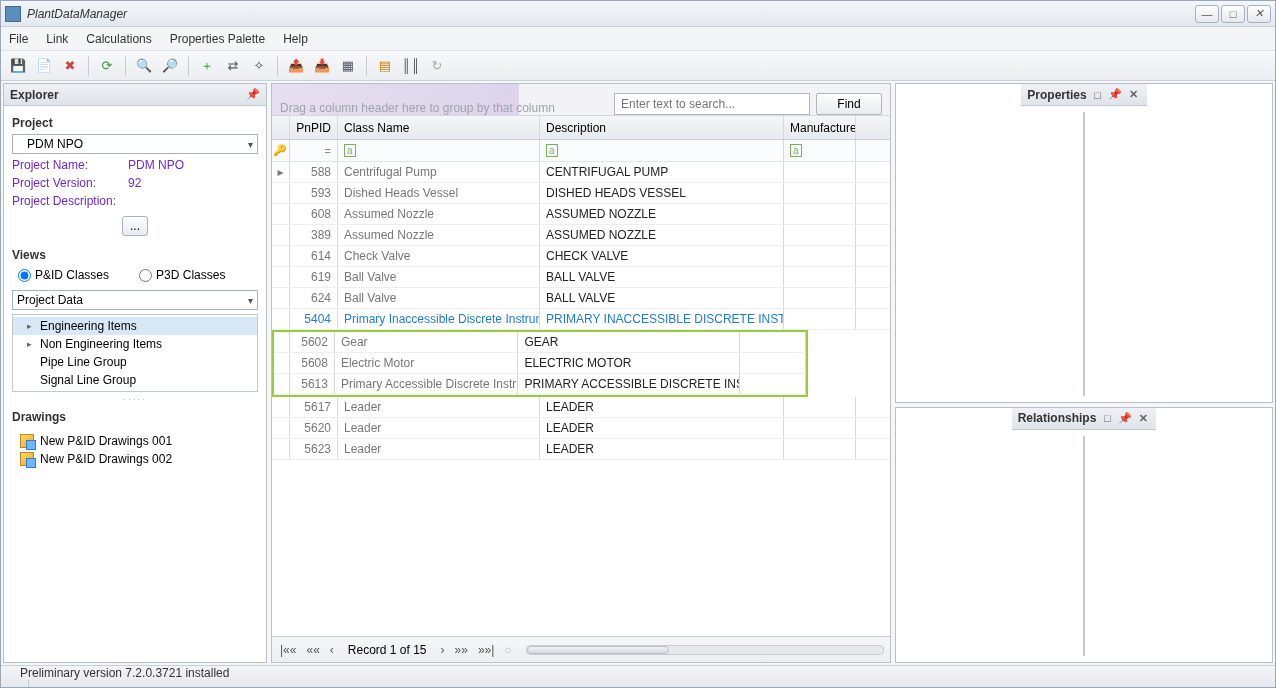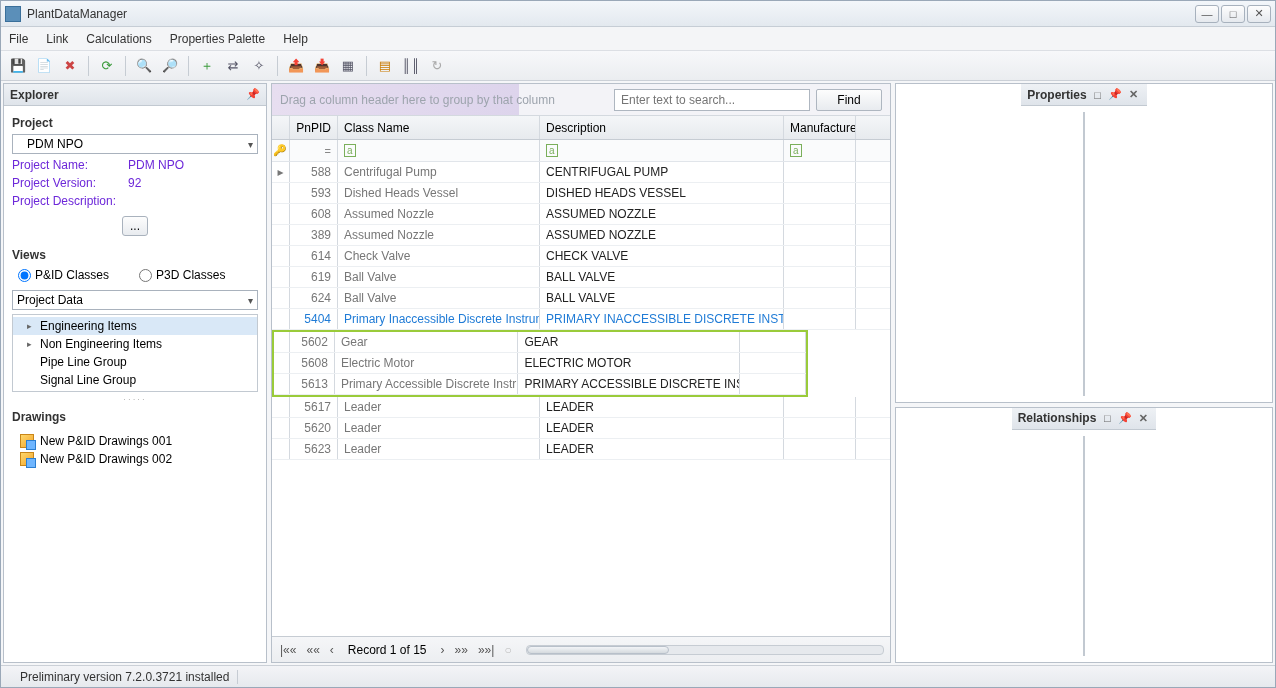--- a/index.html
+++ b/index.html
@@ -1,18 +1,18 @@
 <!DOCTYPE html>
 <html><head>
 <meta charset="utf-8">
 <style>
 * { box-sizing: border-box; margin: 0; padding: 0; font-family: "Segoe UI", Tahoma, sans-serif; font-size: 12px; }
 body { background: #fff; overflow: hidden; }
 .window { width: 1276px; height: 688px; border: 1px solid #9aa8b8; background: #f5f6f8; display: flex; flex-direction: column; }
-.titlebar { height: 26px; background: linear-gradient(#f3f6fa,#e3e9ef); display: flex; align-items: center; padding: 0 4px; border-bottom: 1px solid #c6cdd5; }
+.titlebar { height: 26px; background: linear-gradient(#f3f6fa,#e3e9ef); display: flex; align-items: center; padding: 0 4px; border-bottom: 1px solid #c6cdd5; font-style: italic; }
 .titlebar .app-icon { width: 16px; height: 16px; background: #5b8fb9; margin-right: 6px; border:1px solid #3a6f9a; }
 .titlebar .title { flex: 1; color: #333; font-size: 12px; }
 .winbtns { display: flex; gap: 2px; }
 .winbtn { width: 24px; height: 18px; border: 1px solid #a7b1bd; background: linear-gradient(#fdfdfd,#e5e9ee); border-radius: 3px; display: flex; align-items: center; justify-content: center; font-size: 11px; color:#555; cursor: pointer; font-family: Arial; }
 .menubar { height: 24px; background: #f4f5f7; border-bottom: 1px solid #dcdfe4; display: flex; align-items: center; padding: 0 8px; gap: 18px; }
 .menubar span { color: #333; cursor: pointer; }
 .toolbar { height: 30px; background: linear-gradient(#f7f8fa,#ebedf0); border-bottom: 1px solid #cbd0d7; display: flex; align-items: center; padding: 0 6px; gap: 4px; }
 .toolbar .tbtn { width: 22px; height: 22px; display:flex; align-items:center; justify-content:center; border-radius:3px; cursor:pointer; font-size:13px; color:#556; }
 .toolbar .sep { width:1px; height:20px; background:#c6ccd3; margin:0 3px; }
 .body { flex:1; display:flex; min-height:0; }
@@ -35,21 +35,21 @@
 .tree-item { display:flex; align-items:center; height:18px; padding:0 4px 0 14px; cursor:pointer; gap:4px; }
 .tree-item .exp { width:9px; color:#666; font-size:9px; }
 .tree-item.selected { background:#d9e8f7; }
 .splitter-h { height:6px; cursor:row-resize; display:flex; align-items:center; justify-content:center; color:#aaa; font-size:8px; letter-spacing:2px; }
 .drawings-body { padding:4px 8px; }
 .drawing-item { display:flex; align-items:center; gap:6px; height:18px; cursor:pointer; }
 .drawing-item .dicon { width:14px; height:14px; background:linear-gradient(135deg,#ffd76a,#f2a52e); border:1px solid #c98618; position:relative; }
 .drawing-item .dicon:after { content:""; position:absolute; right:-3px; bottom:-3px; width:8px; height:8px; background:#6fb6ff; border:1px solid #2c7fd1; }
 .center { flex:1; display:flex; flex-direction:column; min-width:0; }
 .center .panel { flex:1; }
-.grid-top { height:32px; display:flex; align-items:center; padding:0 8px; gap:6px; border-bottom:1px solid #d4d9df; background:linear-gradient(90deg,#e7def0 0%,#ddd4ec 40%,#f3f3f7 40%,#f3f3f7 100%); }
+.grid-top { height:32px; display:flex; align-items:flex-end; padding:0 8px; gap:6px; border-bottom:1px solid #d4d9df; background:linear-gradient(90deg,#e7def0 0%,#ddd4ec 40%,#f3f3f7 40%,#f3f3f7 100%); }
 .grid-top .hint { color:#9da4ad; flex:1; }
 .grid-top input { height:22px; width:196px; border:1px solid #aeb6c0; padding:0 6px; color:#888; }
 .grid-top .find { height:22px; width:66px; border:1px solid #aeb6c0; background:linear-gradient(#fdfdfd,#e8ebef); border-radius:2px; cursor:pointer; }
 .grid-head { display:flex; height:24px; background:linear-gradient(#f4f6f8,#e7eaee); border-bottom:1px solid #c6ccd3; }
 .gcell { border-right:1px solid #d4d9df; padding:0 6px; display:flex; align-items:center; overflow:hidden; white-space:nowrap; }
 .c0{width:18px;padding:0;justify-content:center;} .c1{width:48px;justify-content:flex-end;} .c2{width:202px;} .c3{width:244px;} .c4{width:72px;}
 .grid-filter { display:flex; height:22px; background:#fafbfc; border-bottom:1px solid #e1e5ea; }
 .grid-filter .gcell { color:#888; font-size:11px; }
 .filter-glyph { color:#7aaf5a; font-size:10px; border:1px solid #7aaf5a; padding:0 2px; }
 .grid-body { overflow:auto; }
@@ -58,21 +58,21 @@
 .grow .c3 { color:#222; }
 .grow.highlight .gcell { color:#1f7bd6; }
 .annot-box { border:2px solid #9acb3a; }
 .grid-footer { height:26px; border-top:1px solid #c6ccd3; display:flex; align-items:center; padding:0 6px; gap:6px; background:linear-gradient(#f5f6f8,#eceef1); }
 .navbtn { cursor:pointer; color:#555; padding:0 2px; font-family: Arial; }
 .scroll-track { flex:1; height:10px; background:#e6e9ed; border:1px solid #c6ccd3; border-radius:4px; margin-left:6px; position:relative; }
 .scroll-thumb { position:absolute; left:0; top:0; height:8px; width:40%; background:linear-gradient(#f2f4f7,#d5dade); border-radius:4px; border:1px solid #b8c0ca; }
 .right { width:382px; display:flex; flex-direction:column; }
 .right .panel { flex:1;align-items:center; }
 .right .panel .inner { flex:1; margin:6px; border:1px solid #c2c9d1; background:#fff; }
-.statusbar { height:22px; background:linear-gradient(#f3f4f7,#e6e9ed); border-top:1px solid #cbd0d7; display:flex; align-items:center; padding:0 19px; color:#333; }
+.statusbar { height:22px; background:linear-gradient(#f3f4f7,#e6e9ed); border-top:1px solid #cbd0d7; display:flex; align-items:flex-start; padding:0 19px; color:#333;flex-direction:column; }
 .statusbar .sbd { width:1px; height:14px; background:#c6ccd3; margin:0 8px; }
 </style>
 </head>
 <body>
 
 <div class="window">
   <div class="titlebar">
     <div class="app-icon"></div>
     <div class="title">PlantDataManager</div>
     <div class="winbtns">

